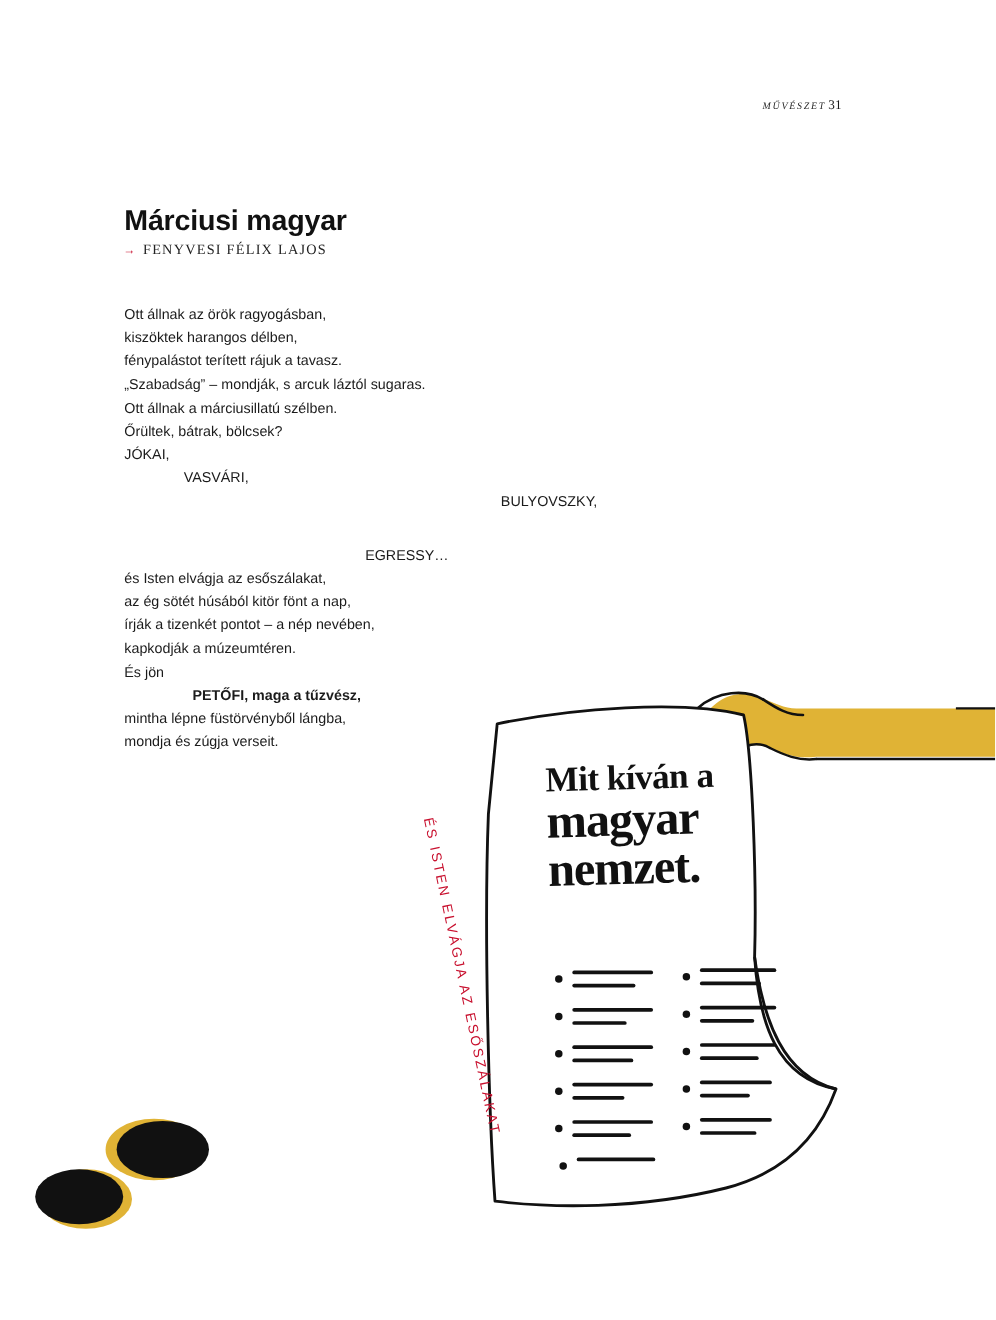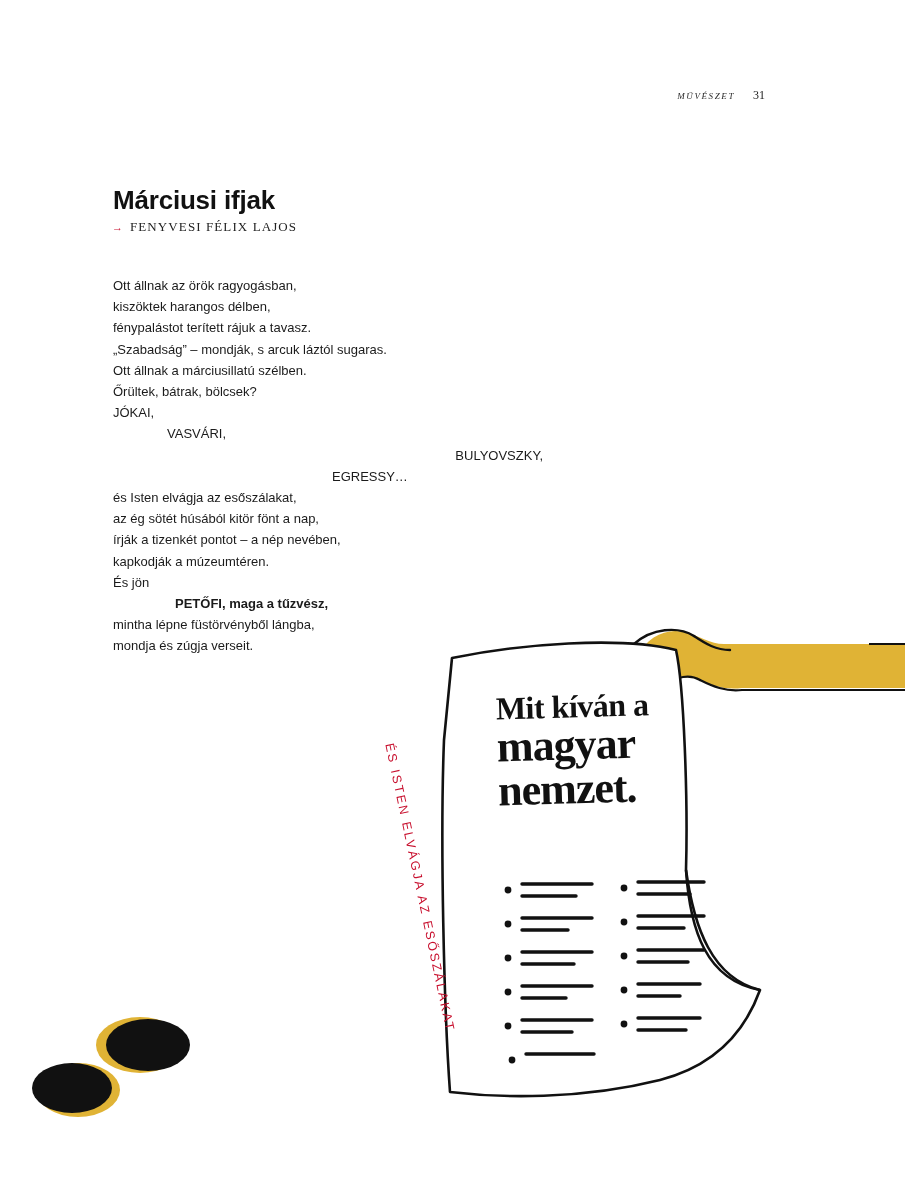--- a/index.html
+++ b/index.html
@@ -19,21 +19,21 @@
     overflow: hidden;
   }
 
   
   .runhead {
     position: absolute;
     top: 88px;
     right: 140px;
     display: flex;
     align-items: baseline;
-    gap: 18px;
+    gap: 2px;
   }
   .runhead-section {
     font-family: "Liberation Serif", serif;
     font-size: 9px;
     letter-spacing: 1.6px;
     font-style: italic;
     color: #2b2b2b;
     text-transform: uppercase;
   }
   .runhead-page {
@@ -85,21 +85,21 @@
     line-height: 21.2px;
     color: #1b1b1b;
     white-space: pre-wrap;
   }
   .poem .line {
     display: block;
     min-height: 21.2px;
   }
   .poem .indent-1 { padding-left: 54px; }
   .poem .indent-2 { padding-left: 112px; text-align: right; }
-  .poem .indent-3 { padding-left: 219px; }
+  .poem .indent-3 { padding-left: 219px; margin-top: 28px; }
   .poem .indent-4 { padding-left: 62px; font-weight: bold; }
 
   
   .illustration {
     position: absolute;
     left: 0;
     top: 540px;
     width: 905px;
     height: 620px;
   }
@@ -141,21 +141,21 @@
 </head>
 <body>
 
 <div class="page">
 
   <div class="runhead">
     <span class="runhead-section">Művészet</span>
     <span class="runhead-page">31</span>
   </div>
 
-  <h1 class="title">Márciusi ifjak</h1>
+  <h1 class="title">Márciusi magyar</h1>
 
   <div class="byline">
     <span class="byline-arrow">→</span>
     <span class="byline-name">Fenyvesi Félix Lajos</span>
   </div>
 
   <div class="poem"><span class="line">Ott állnak az örök ragyogásban,</span><span class="line">kiszöktek harangos délben,</span><span class="line">fénypalástot terített rájuk a tavasz.</span><span class="line">„Szabadság” – mondják, s arcuk láztól sugaras.</span><span class="line">Ott állnak a márciusillatú szélben.</span><span class="line">Őrültek, bátrak, bölcsek?</span><span class="line">JÓKAI,</span><span class="line indent-1">VASVÁRI,</span><span class="line indent-2">BULYOVSZKY,</span><span class="line indent-3">EGRESSY…</span><span class="line">és Isten elvágja az esőszálakat,</span><span class="line">az ég sötét húsából kitör fönt a nap,</span><span class="line">írják a tizenkét pontot – a nép nevében,</span><span class="line">kapkodják a múzeumtéren.</span><span class="line">És jön</span><span class="line indent-4">PETŐFI, maga a tűzvész,</span><span class="line">mintha lépne füstörvényből lángba,</span><span class="line">mondja és zúgja verseit.</span></div>
 
   <div class="illustration">
     <svg width="905" height="620" viewBox="0 0 905 620" xmlns="http://www.w3.org/2000/svg" aria-hidden="true">

